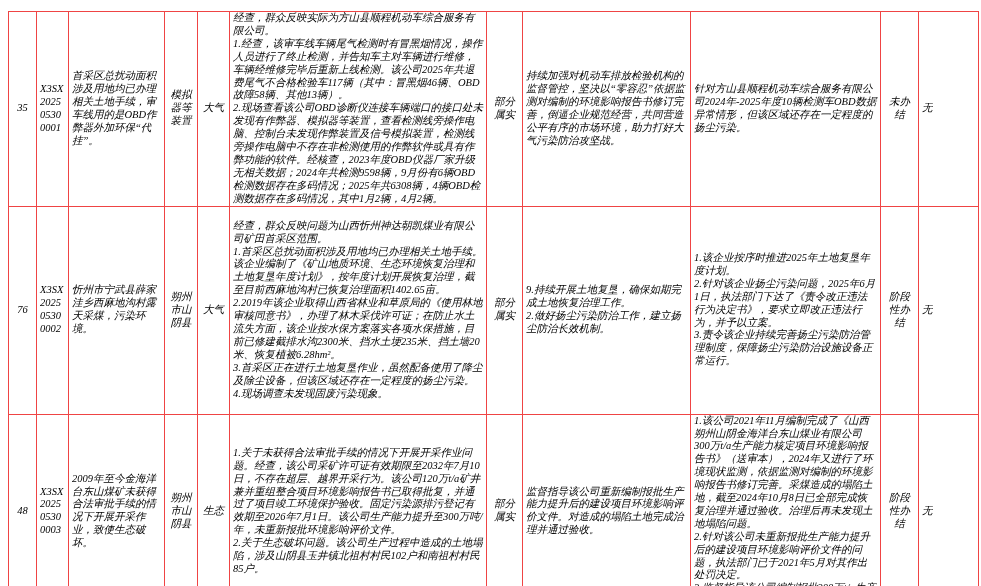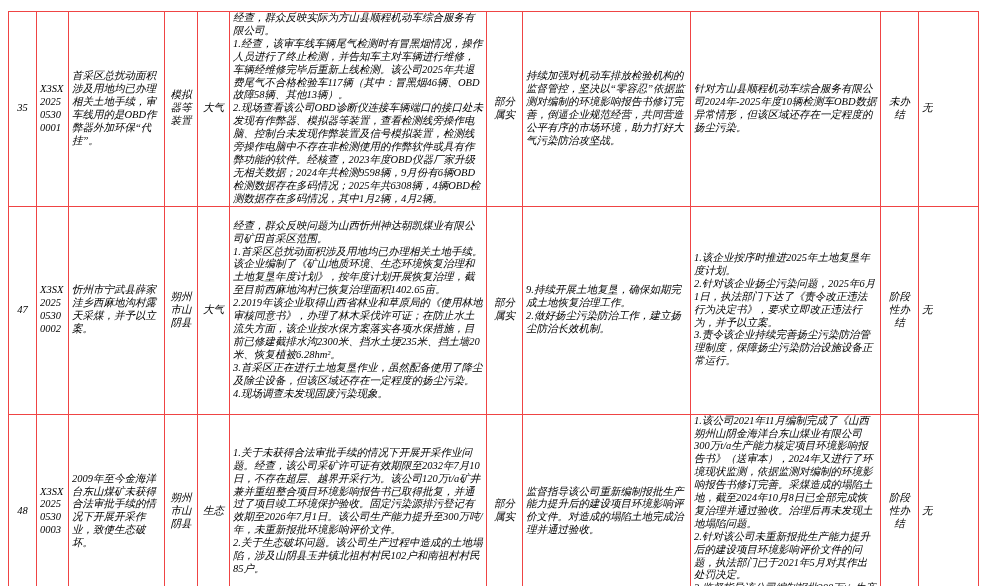--- a/index.html
+++ b/index.html
@@ -65,23 +65,23 @@
 1.经查，该审车线车辆尾气检测时有冒黑烟情况，操作人员进行了终止检测，并告知车主对车辆进行维修，车辆经维修完毕后重新上线检测。该公司2025年共退费尾气不合格检验车117辆（其中：冒黑烟46辆、OBD故障58辆、其他13辆）。
 2.现场查看该公司OBD诊断仪连接车辆端口的接口处未发现有作弊器、模拟器等装置，查看检测线旁操作电脑、控制台未发现作弊装置及信号模拟装置，检测线旁操作电脑中不存在非检测使用的作弊软件或具有作弊功能的软件。经核查，2023年度OBD仪器厂家升级无相关数据；2024年共检测9598辆，9月份有6辆OBD检测数据存在多码情况；2025年共6308辆，4辆OBD检测数据存在多码情况，其中1月2辆，4月2辆。</td>
     <td class="center wrapcjk">部分属实</td>
     <td class="left pre">持续加强对机动车排放检验机构的监督管控，坚决以“零容忍”依据监测对编制的环境影响报告书修订完善，倒逼企业规范经营，共同营造公平有序的市场环境，助力打好大气污染防治攻坚战。</td>
     <td class="left pre">针对方山县顺程机动车综合服务有限公司2024年-2025年度10辆检测车OBD数据异常情形，但该区域还存在一定程度的扬尘污染。</td>
     <td class="center wrapcjk">未办结</td>
     <td class="left">无</td>
   </tr>
 
   <tr style="height:208px">
-    <td class="center">47</td>
+    <td class="center">76</td>
     <td class="caseno">X3SX202505300002</td>
-    <td class="left">忻州市宁武县薛家洼乡西麻地沟村露天采煤，并予以立案。</td>
+    <td class="left">忻州市宁武县薛家洼乡西麻地沟村露天采煤，污染环境。</td>
     <td class="center wrapcjk">朔州市山阴县</td>
     <td class="center">大气</td>
     <td class="left pre">经查，群众反映问题为山西忻州神达朝凯煤业有限公司矿田首采区范围。
 1.首采区总扰动面积涉及用地均已办理相关土地手续。该企业编制了《矿山地质环境、生态环境恢复治理和土地复垦年度计划》，按年度计划开展恢复治理，截至目前西麻地沟村已恢复治理面积1402.65亩。
 2.2019年该企业取得山西省林业和草原局的《使用林地审核同意书》，办理了林木采伐许可证；在防止水土流失方面，该企业按水保方案落实各项水保措施，目前已修建截排水沟2300米、挡水土埂235米、挡土墙20米、恢复植被6.28hm²。
 3.首采区正在进行土地复垦作业，虽然配备使用了降尘及除尘设备，但该区域还存在一定程度的扬尘污染。
 4.现场调查未发现固废污染现象。</td>
     <td class="center wrapcjk">部分属实</td>
     <td class="left pre">9.持续开展土地复垦，确保如期完成土地恢复治理工作。
 2.做好扬尘污染防治工作，建立扬尘防治长效机制。</td>

